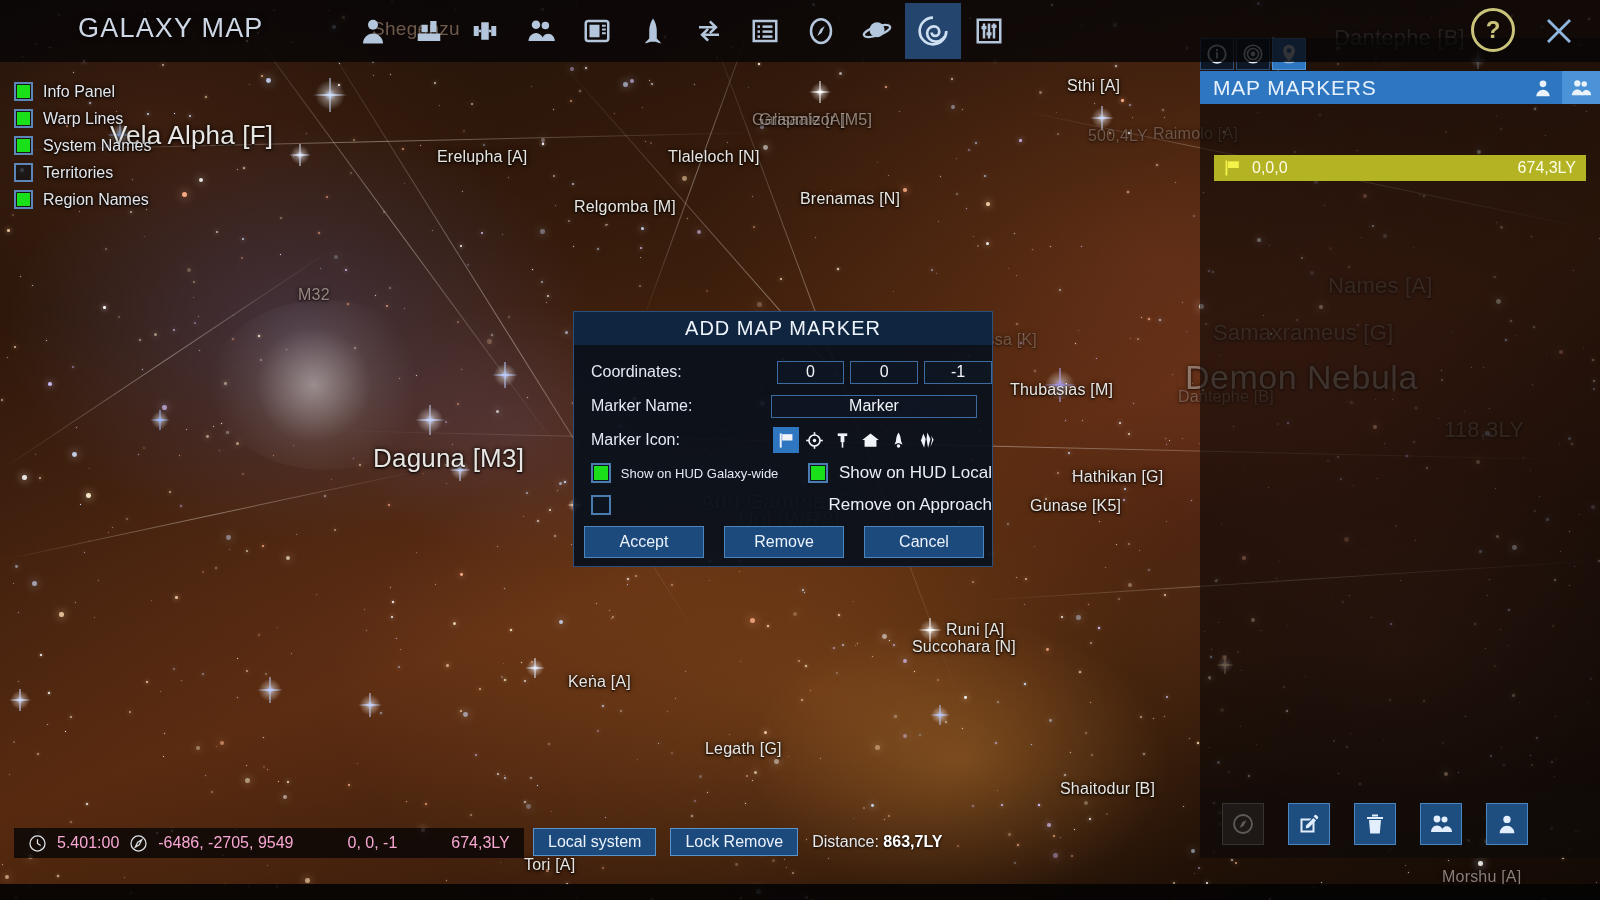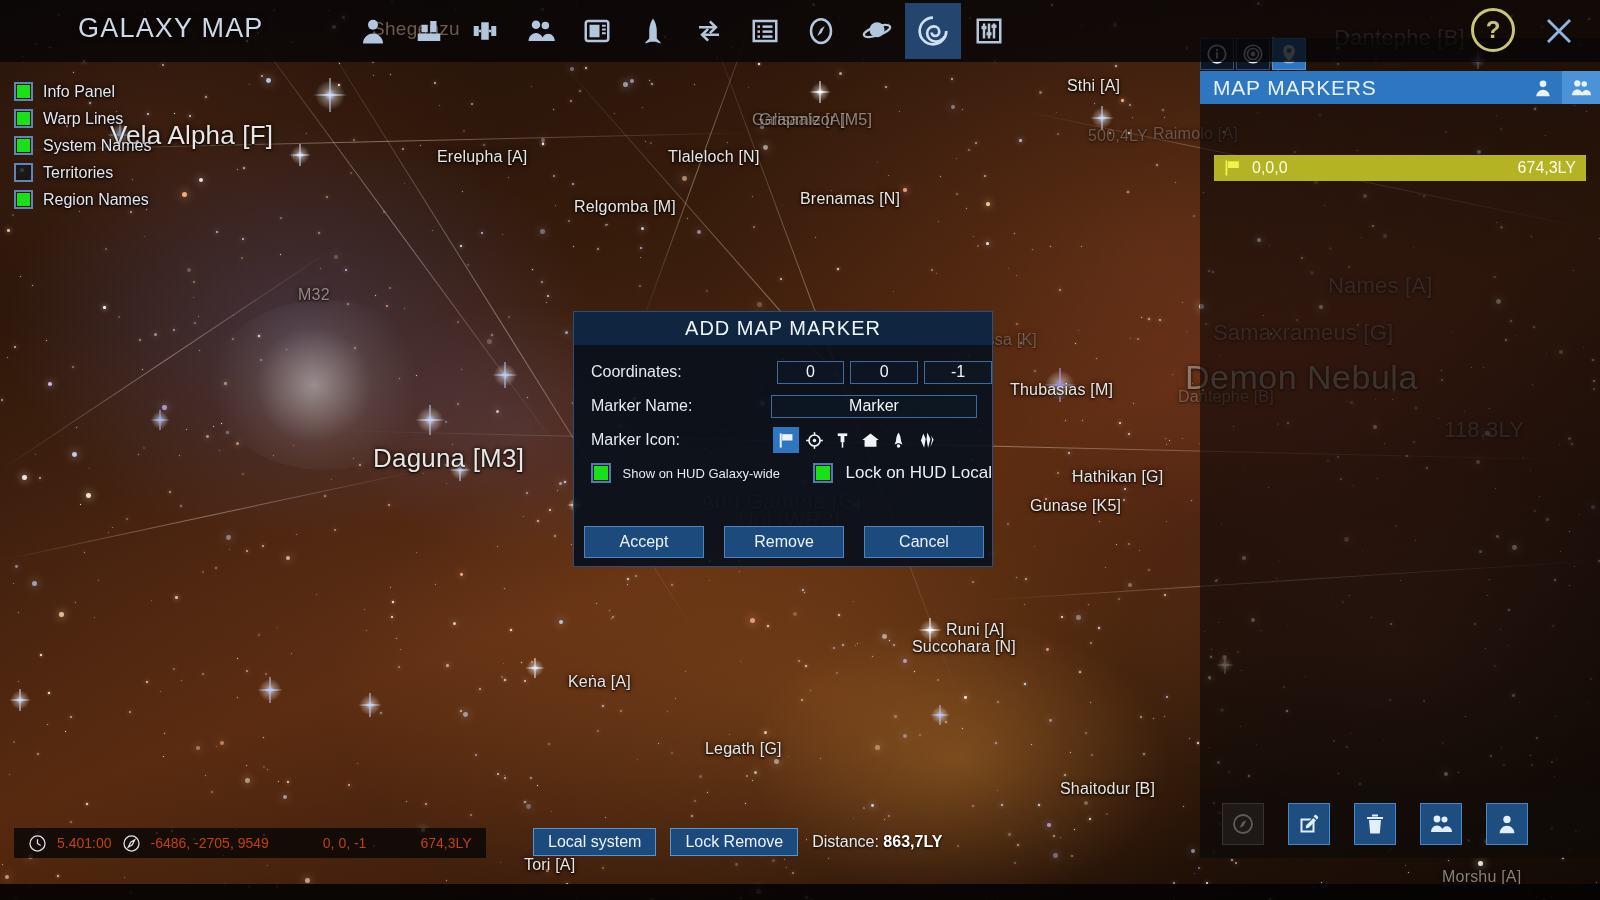--- a/index.html
+++ b/index.html
@@ -221,21 +221,21 @@
     color: #eaf2fb; font-size: 16px; display: flex; align-items: center; justify-content: center;
     cursor: pointer;
   }
 
   
   .statusbar {
     position: absolute; left: 14px; bottom: 42px; height: 30px;
     background: rgba(8,6,6,0.82); display: flex; align-items: center;
     padding: 0 14px; gap: 10px; z-index: 35;
   }
-  .statusbar span { color: #c2410c; font-size: 14px; }
+  .statusbar span { color: #f9a8d4; font-size: 16px; }
   .statusbar svg { fill: none; stroke: #dfe3e8; stroke-width: 1.6; }
   .sb-gap { width: 34px; }
 
   .bottom-actions {
     position: absolute; left: 533px; bottom: 44px; display: flex; align-items: center; gap: 14px; z-index: 35;
   }
   .ba-btn {
     height: 28px; padding: 0 14px; background: #1d4a7d; border: 1px solid #5b93cb;
     color: #eaf2fb; font-size: 16px; display: flex; align-items: center; cursor: pointer;
   }
@@ -1552,23 +1552,27 @@
             <path d="M18 6l3 5-4 9 2-9z"></path>
           </svg>
       </div>
     </div>
 
     <div class="m-checks">
       <div class="m-cbx on"></div>
       <div class="c-small">Show on HUD Galaxy-wide</div>
       <div style="width:26px"></div>
       <div class="m-cbx on"></div>
-      <div class="c-norm">Lock on HUD Local</div>
+      <div class="c-norm">Show on HUD Local</div>
     </div>
 
+    <div class="m-checks">
+      <div class="m-cbx"></div>
+      <div class="c-norm">Remove on Approach</div>
+    </div>
 
     <div class="m-btns">
       <div class="m-btn">Accept</div>
       <div class="m-btn">Remove</div>
       <div class="m-btn">Cancel</div>
     </div>
   </div>
 
   <div class="statusbar">
     <svg width="19" height="19" viewBox="0 0 24 24">

